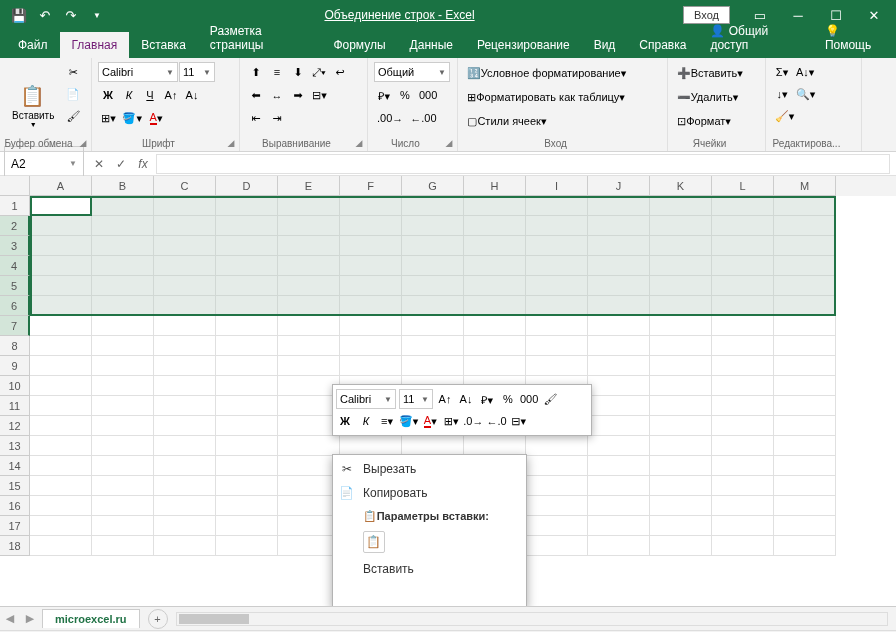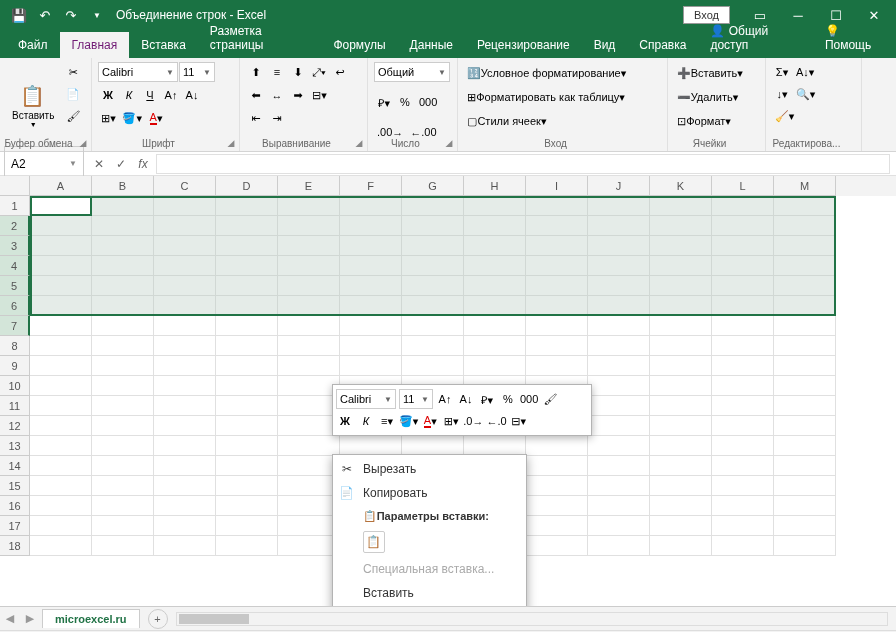--- a/index.html
+++ b/index.html
@@ -1,20 +1,20 @@
 <!DOCTYPE html>
 <html><head>
 <meta charset="utf-8">
 <style>
 * { margin:0; padding:0; box-sizing:border-box; font-family:"Segoe UI",Arial,sans-serif; }
 body { background:#fff; width:896px; height:632px; overflow:hidden; user-select:none; }
 .titlebar { height:30px; background:#1a7243; display:flex; align-items:center; color:#fff; font-size:12px; }
 .qat { display:flex; align-items:center; gap:4px; padding:0 8px; }
 .qat-btn { width:22px; height:22px; display:flex; align-items:center; justify-content:center; cursor:pointer; font-size:13px; }
-.title { flex:1; text-align:left; }
+.title { flex:1; text-align:center;text-decoration:underline; }
 .win-controls { display:flex; align-items:center; gap:2px; padding-right:4px; }
 .login-btn { background:#fff; color:#333; padding:2px 10px; font-size:11px; margin-right:10px; border:1px solid #999; }
 .win-btn { width:36px; height:30px; display:flex; align-items:center; justify-content:center; cursor:pointer; font-size:13px; }
 .tabs { height:28px; background:#1a7243; display:flex; align-items:flex-end; color:#fff; font-size:12px; padding-left:6px; }
 .tab { padding:6px 12px; cursor:pointer; }
 .tab.file { background:transparent; }
 .tab.active { background:#f3f3f3; color:#701a75; }
 .ribbon { height:94px; background:#f3f3f3; border-bottom:1px solid #d4d4d4; display:flex; }
 .group { border-right:1px solid #e0e0e0; padding:4px 6px; display:flex; flex-direction:column; position:relative; }
 .group-label { position:absolute; bottom:2px; left:0; right:14px; text-align:center; font-size:10px; color:#666; }
@@ -166,21 +166,21 @@
       <div class="btn-row">
         <div class="small-btn">⇤</div>
         <div class="small-btn">⇥</div>
       </div>
     </div>
     <div class="group-label">Выравнивание</div>
     <div class="launcher">◢</div>
   </div>
 
   <div class="group" style="width:90px">
-    <div class="group-content" style="flex-direction:column;gap:10px">
+    <div class="group-content" style="flex-direction:column;gap:3px">
       <div class="combo" style="width:76px">
           <span>Общий</span>
           <span class="dd">▼</span>
         </div>
       <div class="btn-row">
         <div class="small-btn">₽▾</div>
         <div class="small-btn">%</div>
         <div class="small-btn">000</div>
       </div>
       <div class="btn-row">
@@ -596,23 +596,20 @@
         <span class="micon">📄</span>
         <span>Копировать</span>
       </div>
     <div class="menu-heading">
         <span class="micon">📋</span>
         <span>Параметры вставки:</span>
       </div>
     <div class="menu-icon-row">
         <div class="menu-paste-icon">📋</div>
       </div>
-    <div class="menu-item disabled">
-        <span>Специальная вставка...</span>
-      </div>
     <div class="menu-item">
         <span>Вставить</span>
       </div>
     <div class="menu-item"></div>
 
   </div>
 
 </div>
 
 <div class="sheet-tabs">

